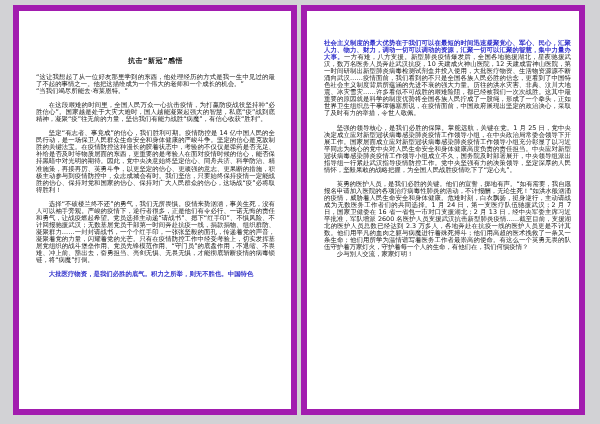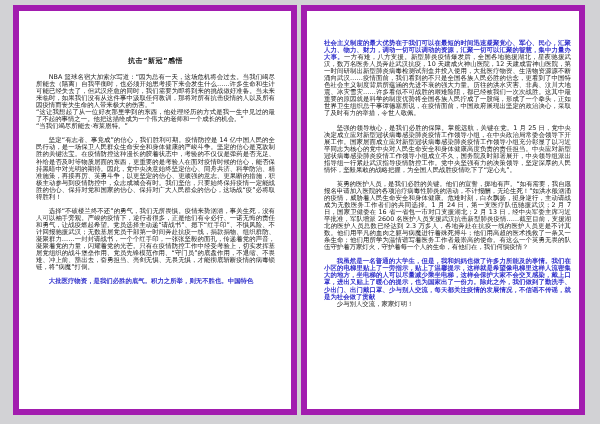--- a/index.html
+++ b/index.html
@@ -58,32 +58,31 @@
   .seg-blue { color: #3333cc; font-weight: bold; }
 </style>
 </head>
 <body>
 
 <div class="workspace">
 
   <div class="page page-1">
     <div class="doc-title">抗击“新冠”感悟</div>
     <div class="page-content">
-        <div class="para indent"><span class="seg-black">NBA 篮球名宿大加索尔写道：“因为总有一天，这场危机将会过去。当我们竭尽所能去（隔离）自我平衡时，也必须开始思考接下来会发生什么……许多生命和生计可能已经失去了，但武汉痊愈的同时，我们需要为即将到来的挑战做好准备。当未来来临时，如果我们没有从这件事中汲取任何教训，那将对所有抗击疫情的人以及所有因疫情而丧失生命的人带来极大的伤害。”</span></div>
         <div class="para"><span class="seg-black">“这让我想起了从一位好友那里学到的东西，他处理经历的方式是我一生中见过的最了不起的事情之一。他把这描绘成为一个伟大的老师和一个成长的机会。”</span></div>
         <div class="para"><span class="seg-black">“当我们竭尽所能去·布莱恩特。”</span></div>
+        <div class="para indent spaced"><span class="seg-black">在这段艰难的时间里，全国人民万众一心抗击疫情，为打赢防疫战役坚持种“必胜信心”。国家越是处于大灾大难时，国人越能凝聚起强大的智慧，私底“疫”战到底精神，凝聚“疫”往无前的力量，坚信我们有能力战胜“病魔”，有信心收获“胜利”。</span></div>
         <div class="para indent spaced"><span class="seg-black">坚定“有志者、事竟成”的信心，我们胜利可期。疫情防控是 14 亿中国人民的全民行动，是一场保卫人民群众生命安全和身体健康的严峻斗争。坚定的信心是克敌制胜的关键法宝。在疫情防控这种漫长的胶着状态中，考验的不仅仅是弹药是否充足、补给是否及时等物质层面的东西，更重要的是考验人在面对疫情时候的信心，能否保持黑暗中对光明的期待。因此，党中央决意始终坚定信心、同舟共济、科学防治、精准施策，再接再厉、英勇斗争，以更坚定的信心、更顽强的意志、更果断的措施，积极主动参与到疫情防控中，众志成城会有时。我们坚信，只要始终保持疫情一定能战胜的信心、保持对党和国家的信心、保持对广大人民群众的信心，这场战“疫”必将取得胜利！</span></div>
         <div class="para indent spaced"><span class="seg-black">选择“不破楼兰终不还”的勇气，我们无所畏惧。疫情来势汹汹，事关生死，没有人可以袖手旁观。严峻的疫情下，逆行者很多，正是他们有令必行、一诺无悔的责任和勇气，让战疫燃起希望。党员选择主动递“请战书”、摁下“红手印”、不惧风险、不计回报驰援武汉；无数基层党员干部第一时间奔赴抗疫一线，捐款捐物、组织群防、凝聚群力……一封封请战书，一个个红手印，一张张坚毅的面孔，传递着党的声音，凝聚着党的力量，闪耀着党的光芒。只有在疫情防控工作中经受考验上，切实发挥基层党组织的战斗堡垒作用、党员先锋模范作用、“守门员”的底盘作用，不退缩、不畏难、冲上前、豁出去，奋勇担当、亮剑无惧、无畏无惧，才能彻底斩断疫情的病毒锁链，将“病魔”打倒。</span></div>
         <div class="para indent spaced"><span class="seg-blue">大批医疗物资，是我们必胜的底气。积力之所举，则无不胜也。中国特色</span></div>
       </div>
   </div>
 
   <div class="page page-2">
     <div class="page-content">
         <div class="para"><span class="seg-blue">社会主义制度的最大优势在于我们可以在最短的时间迅速凝聚党心、军心、民心，汇聚人力、物力、财力，调动一切可以调动的资源，汇聚一切可以汇聚的智慧，集中力量办大事。</span><span class="seg-black">一方有难，八方支援。新型肺炎疫情爆发后，全国各地驰援湖北，星夜驰援武汉，数万名医务人员奔赴武汉抗疫，10 天建成火神山医院，12 天建成雷神山医院，第一时间研制出新型肺炎病毒检测试剂盒并投入使用，大批医疗物资、生活物资源源不断涌向武汉……疫情面前，我们看到的不只是全国各族人民必胜的信念，更看到了中国特色社会主义制度背后所蕴涵的先进不衰的强大力量。历往的洪水灾害、非典、汶川大地震、冰灾雪灾……许多看似不可战胜的艰难险阻，都已经被我们一次次战胜。这其中最重要的原因就是科学的制度优势将全国各族人民拧成了一股绳，形成了一个拳头，正如世界卫生组织总干事谭德塞所说，在疫情面前，中国政府展现出坚定的政治决心，采取了及时有力的举措，令世人敬佩。</span></div>
         <div class="para indent spaced"><span class="seg-black">坚强的领导核心，是我们必胜的保障。掌舵远航，关键在党。1 月 25 日，党中央决定成立应对新型冠状病毒感染肺炎疫情工作领导小组，在中央政治局常委会领导下开展工作。国家层面成立应对新型冠状病毒感染肺炎疫情工作领导小组充分彰显了以习近平同志为核心的党中央对人民生命安全和身体健康高度负责的责任担当。中央应对新型冠状病毒感染肺炎疫情工作领导小组成立不久，国务院及时部署展开，中央领导组派出指导组一行紧赴武汉指导疫情防控工作。党中央坚强有力的决策领导，坚定深厚的人民情怀，坚毅果敢的战略把握，为全国人民战胜疫情吃下了“定心丸”。</span></div>
         <div class="para indent spaced"><span class="seg-black">英勇的医护人员，是我们必胜的关键。他们的宣誓，掷地有声。“如有需要，我自愿报名申请加入医院的各项治疗病毒性肺炎的活动，不计报酬，无论生死！”如洪水般汹涌的疫情，威胁着人民生命安全和身体健康。危难时刻，白衣飘扬，挺身逆行，主动请战成为无数医务工作者们的共同选择。1 月 24 日，第一支医疗队伍驰援武汉；2 月 7 日，国家卫健委在 16 省一省包一市对口支援湖北；2 月 13 日，经中央军委主席习近平批准，军队增派 2600 名医护人员支援武汉抗击新型肺炎疫情……截至目前，支援湖北的医护人员总数已经达到 2.3 万多人，各地奔赴在抗疫一线的医护人员更是不计其数。他们用平凡的血肉之躯与病魔进行着殊死搏斗；他们用高超的医术挽救了一条又一条生命；他们用所学为温情谱写着医务工作者最崇高的使命。有这么一个英勇无畏的队伍守护着万家灯火，守护着每一个人的生命，有他们在，我们何惧疫情？</span></div>
-        <div class="para indent spaced"><span class="seg-blue">我虽然是一名普通的大学生，但是，我和妈妈也做了许多力所能及的事情。我们在小区的电梯里贴上了一旁指示，贴上了温馨提示，这样就是希望像电梯里这样人流密集大的地方，坐电梯的人可以尽量减少乘坐电梯，这样会保护大家不会交叉感染，戴上口罩，进出又贴上了暖心的提示，也为国家出了一份力。除此之外，我们做到了勤洗手、少出门、出门戴口罩、少与别人交流，每天都关注疫情的发展情况，不信谣不传谣，就是为社会做了贡献</span></div>
         <div class="para indent"><span class="seg-black">少与别人交流，家家灯明！</span></div>
       </div>
   </div>
 
 </div>
 
 </body></html>

